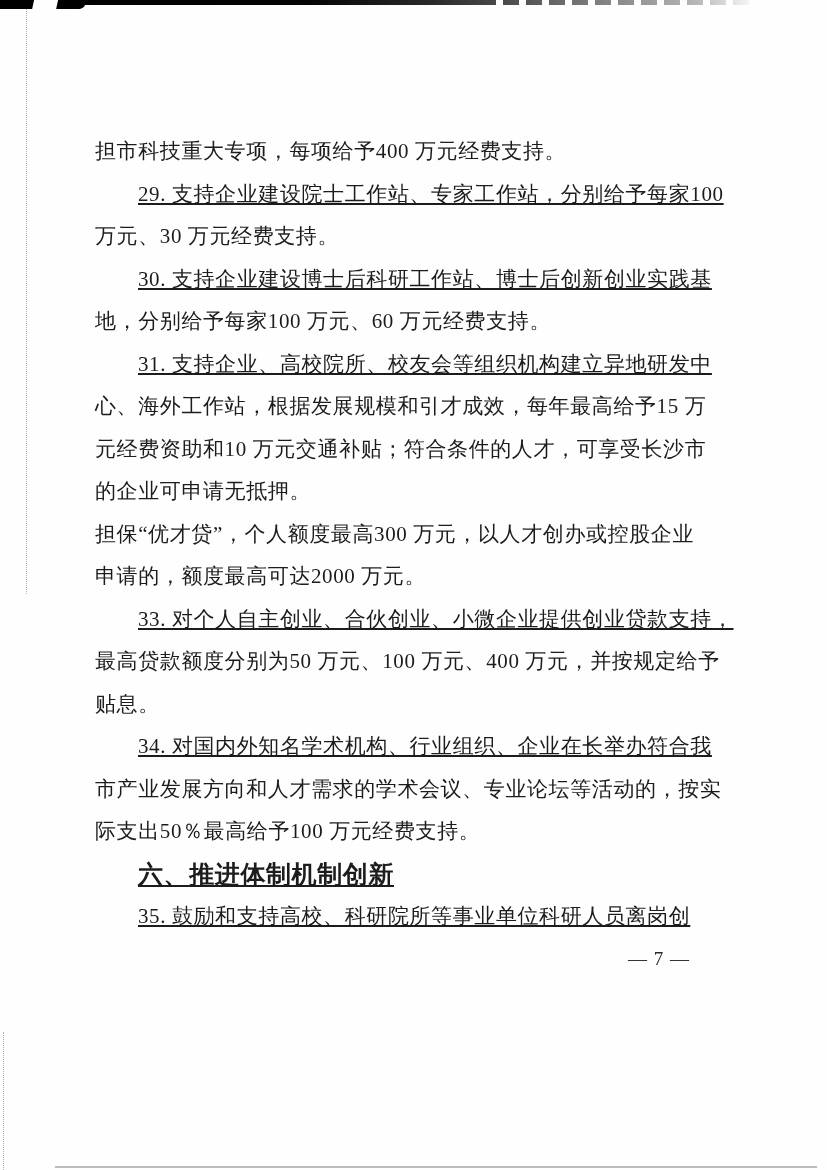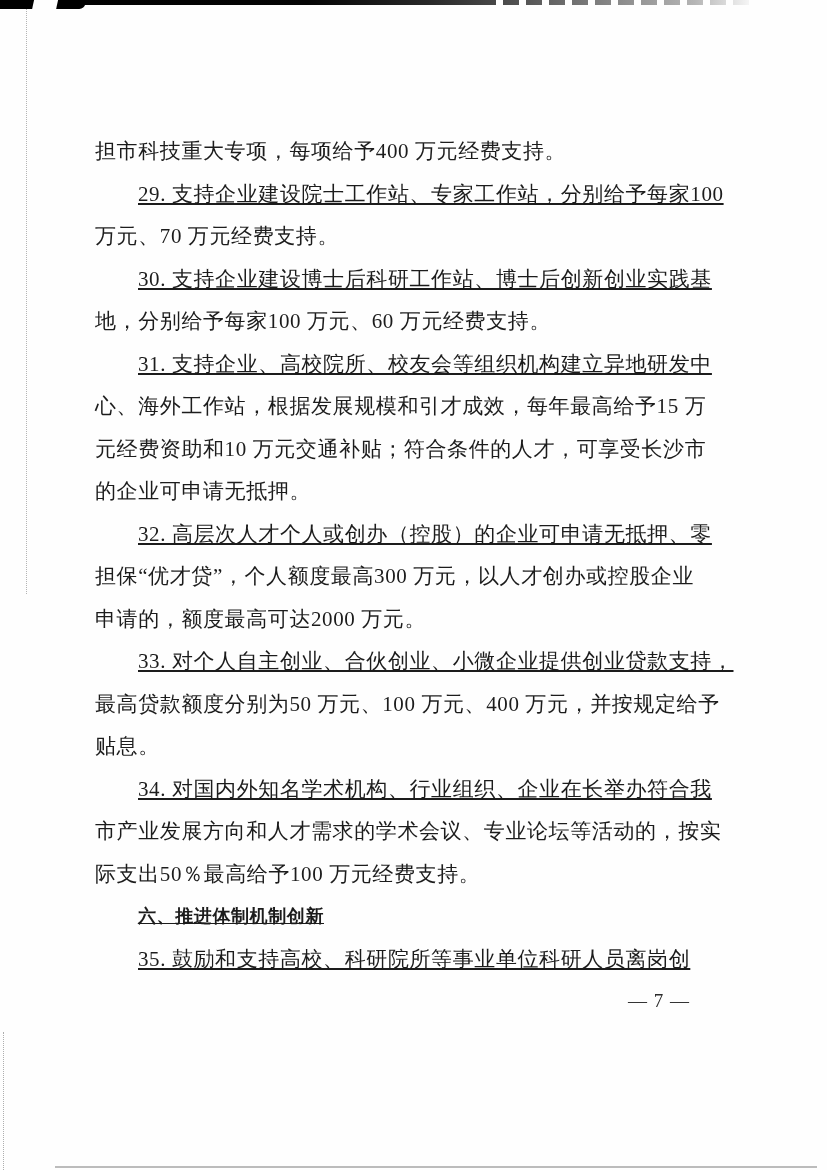--- a/index.html
+++ b/index.html
@@ -74,21 +74,21 @@
     height: 42.5px;
     line-height: 42.5px;
     font-size: 21px;
     letter-spacing: 0.6px;
     white-space: nowrap;
   }
   .line.indent { padding-left: 43px; text-decoration: underline; }
   .line.bold {
     font-weight: 700;
     font-family: "Liberation Sans", "DejaVu Sans", sans-serif;
-    font-size: 18px;
+    font-size: 25px;
   }
   .page-number {
     height: 42.5px;
     line-height: 42.5px;
     font-size: 19px;
     text-align: right;
     padding-right: 15px;
     letter-spacing: 1px;
     color: #2a2a2a;
   }
@@ -104,28 +104,27 @@
   <div class="scan-top-gap"></div>
   <div class="scan-left-dots-upper"></div>
   <div class="scan-left-dots-lower"></div>
   <div class="scan-right-line"></div>
   <div class="scan-bottom-line"></div>
 
   <div class="content">
     <div>
         <div class="line">担市科技重大专项，每项给予400 万元经费支持。</div>
         <div class="line indent">29. 支持企业建设院士工作站、专家工作站，分别给予每家100</div>
-        <div class="line">万元、70 万元经费支持。</div>
+        <div class="line">万元、30 万元经费支持。</div>
         <div class="line indent">30. 支持企业建设博士后科研工作站、博士后创新创业实践基</div>
         <div class="line">地，分别给予每家100 万元、60 万元经费支持。</div>
         <div class="line indent">31. 支持企业、高校院所、校友会等组织机构建立异地研发中</div>
         <div class="line">心、海外工作站，根据发展规模和引才成效，每年最高给予15 万</div>
         <div class="line">元经费资助和10 万元交通补贴；符合条件的人才，可享受长沙市</div>
         <div class="line">的企业可申请无抵押。</div>
-        <div class="line indent">32. 高层次人才个人或创办（控股）的企业可申请无抵押、零</div>
         <div class="line">担保“优才贷”，个人额度最高300 万元，以人才创办或控股企业</div>
         <div class="line">申请的，额度最高可达2000 万元。</div>
         <div class="line indent">33. 对个人自主创业、合伙创业、小微企业提供创业贷款支持，</div>
         <div class="line">最高贷款额度分别为50 万元、100 万元、400 万元，并按规定给予</div>
         <div class="line">贴息。</div>
         <div class="line indent">34. 对国内外知名学术机构、行业组织、企业在长举办符合我</div>
         <div class="line">市产业发展方向和人才需求的学术会议、专业论坛等活动的，按实</div>
         <div class="line">际支出50％最高给予100 万元经费支持。</div>
         <div class="line indent bold">六、推进体制机制创新</div>
         <div class="line indent">35. 鼓励和支持高校、科研院所等事业单位科研人员离岗创</div>

